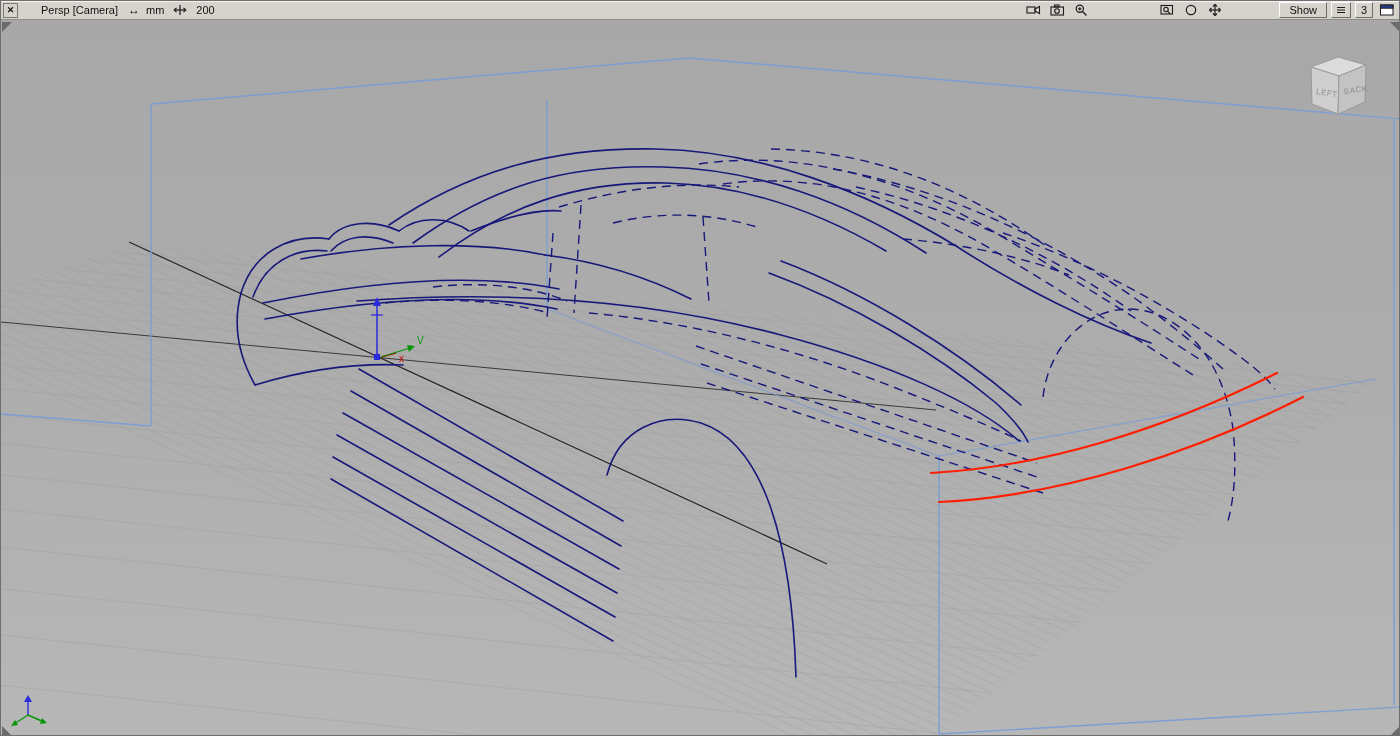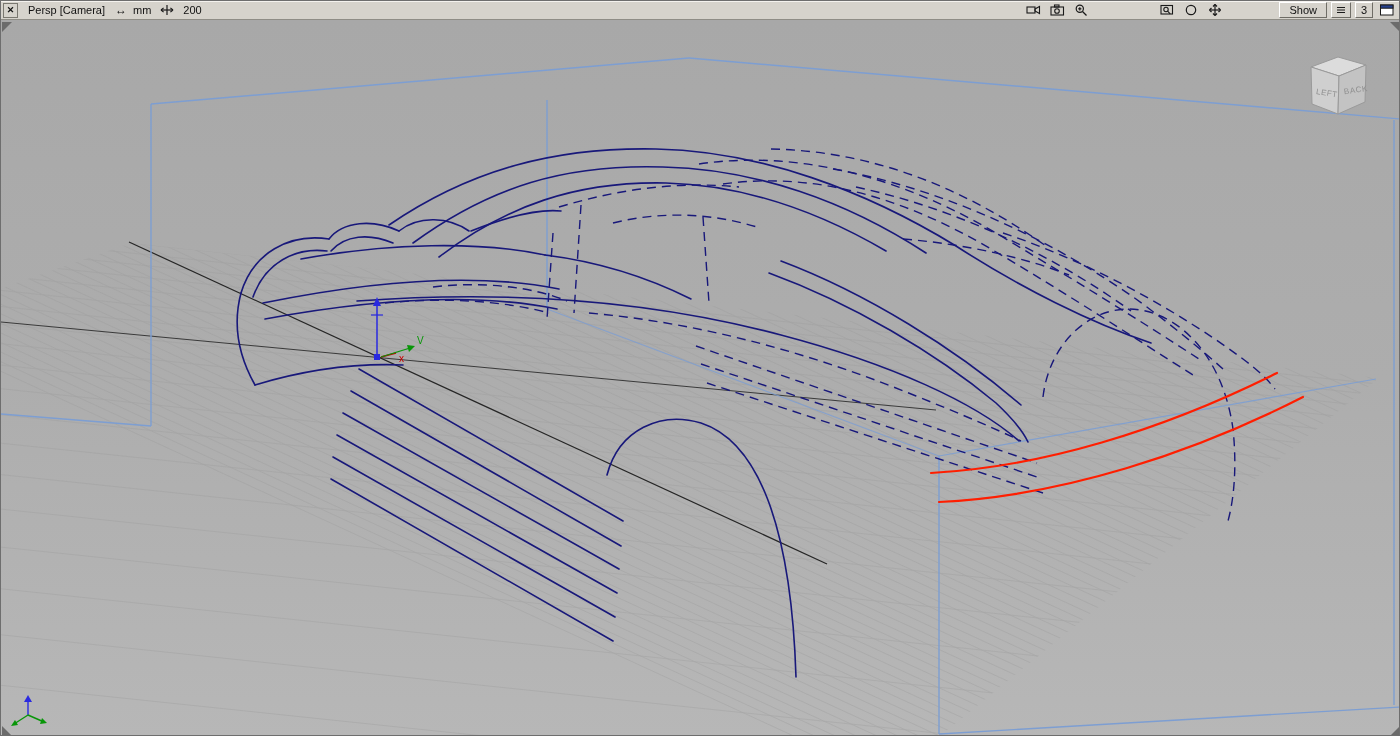--- a/index.html
+++ b/index.html
@@ -24,21 +24,21 @@
   .btn-raised{
     background:#d6d3cc;border:1px solid;border-color:#ffffff #6f6d66 #6f6d66 #ffffff;
     font-family:"Liberation Sans",sans-serif;font-size:11px;line-height:13px;height:16px;
     padding:0 9px;display:flex;align-items:center;justify-content:center;color:#111;
   }
   .btn-close{
     width:15px;height:15px;background:#d6d3cc;border:1px solid #7a7870;
     font-size:9px;font-weight:bold;display:flex;align-items:center;justify-content:center;
     padding:0;color:#111;
   }
-  .tb-label{padding:1px 4px;}
+  .tb-label{padding:1px 4px;margin-left:13px;}
   .tb-arrow{font-size:12px;}
   .tb-sep{width:58px;}
   .tb-sep-sm{width:46px;}
   .icon-svg{display:block;}
   
   .viewport{
     position:absolute;top:19px;left:0;width:1400px;height:717px;
     background:linear-gradient(180deg,#a8a8a8 0%,#adadad 50%,#b7b7b7 100%);
   }
   .viewport svg{display:block;}

